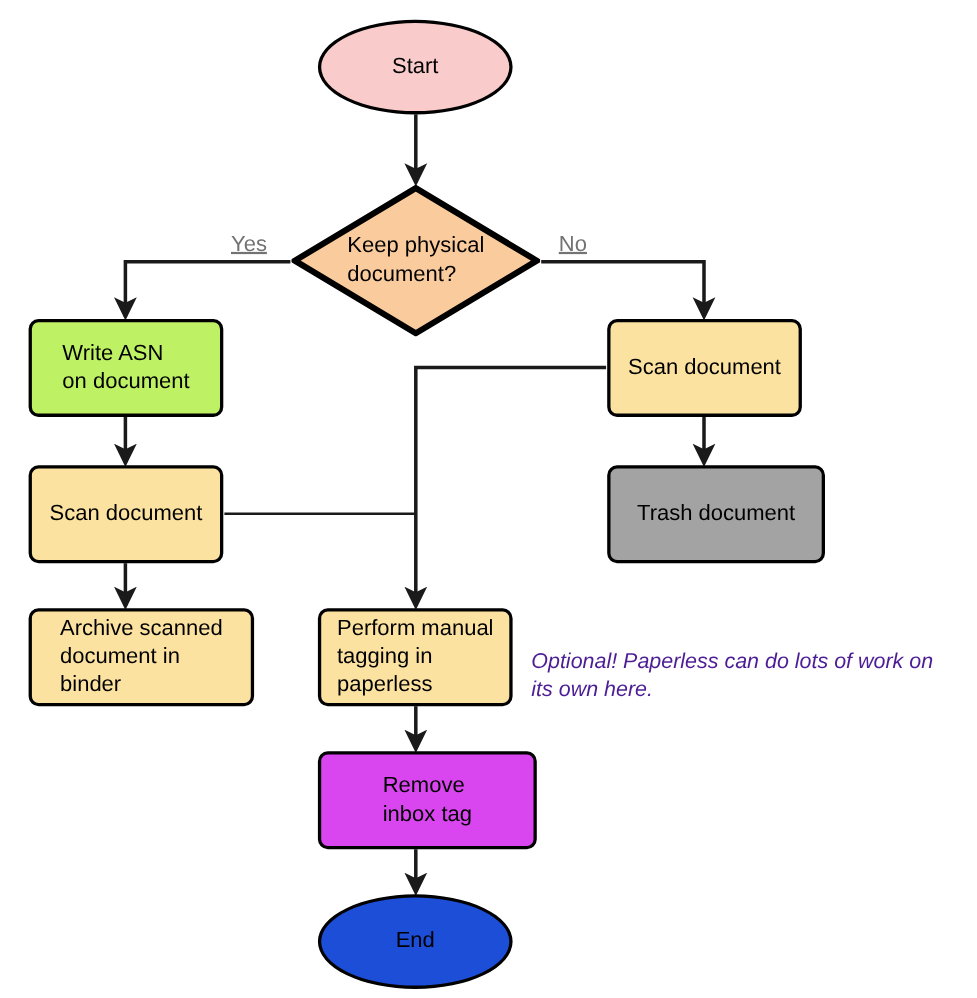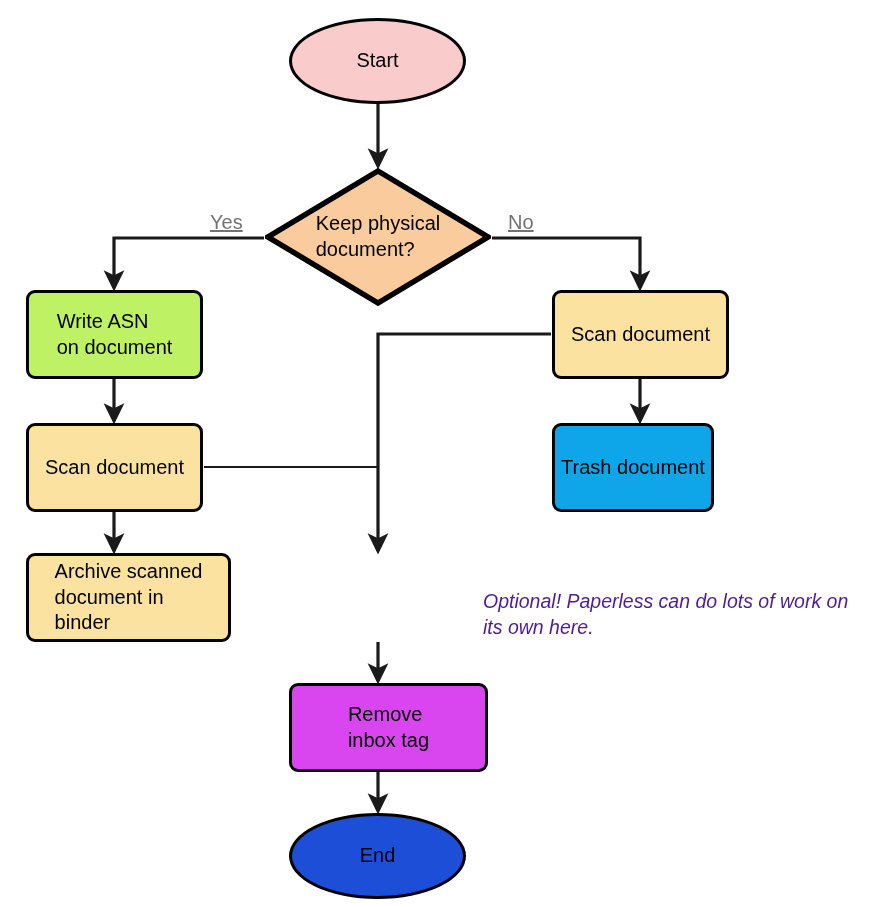--- a/index.html
+++ b/index.html
@@ -135,24 +135,29 @@
   <div class="node process" style="left:26px; top:553px; width:205px; height:89px; background:#FBE2A0;">
     <span>Archive scanned
 document in
 binder</span>
   </div>
 
   <div class="node process" style="left:552px; top:290px; width:177px; height:89px; background:#FBE2A0;">
     <span>Scan document</span>
   </div>
 
-  <div class="node process" style="left:552px; top:423px; width:162px; height:89px; background:#0ea5e9;">
+  <div class="node process" style="left:552px; top:423px; width:198px; height:89px; background:#a3a3a3;">
     <span>Trash document</span>
   </div>
 
+  <div class="node process" style="left:289px; top:553px; width:177px; height:89px; background:#FBE2A0;">
+    <span>Perform manual
+tagging in
+paperless</span>
+  </div>
 
   <div class="node process" style="left:289px; top:683px; width:199px; height:89px; background:#d946ef;">
     <span>Remove
 inbox tag</span>
   </div>
 
   <div class="node terminator" style="left:289px; top:813px; width:177px; height:86px; background:#1d4ed8;">
     <span>End</span>
   </div>
 

